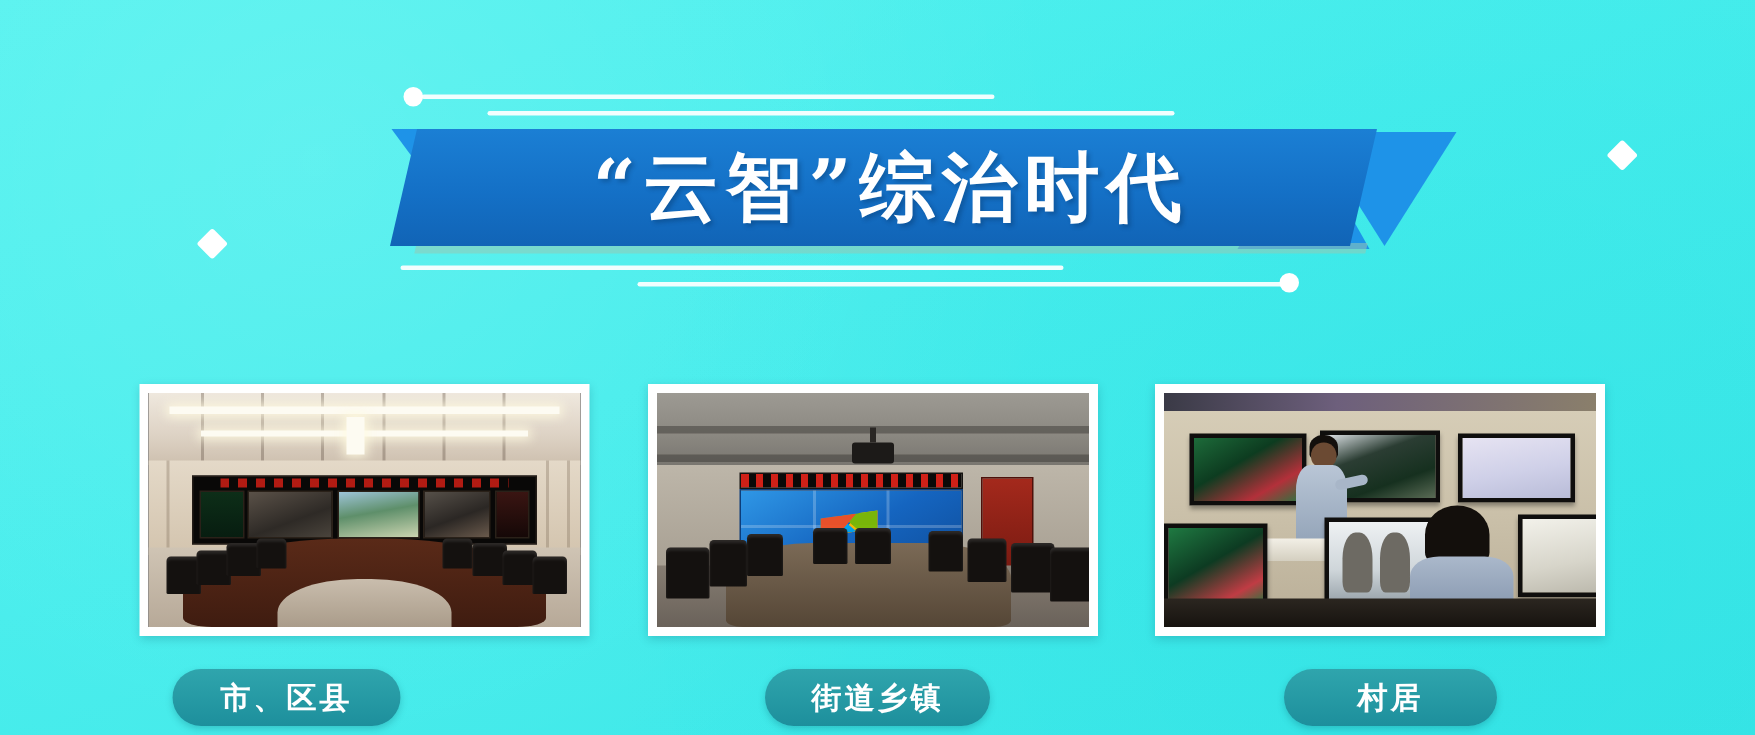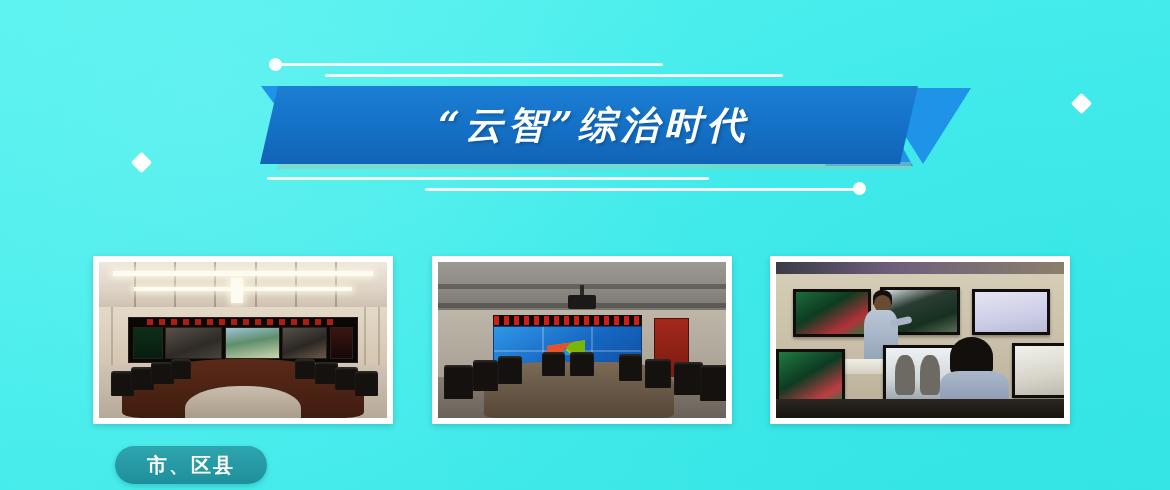--- a/index.html
+++ b/index.html
@@ -138,23 +138,22 @@
   .banner-title {
     position: absolute;
     left: 14px;
     top: 34px;
     width: 650px;
     height: 78px;
     display: flex;
     align-items: center;
     justify-content: center;
     font-family: "DejaVu Serif", "Liberation Serif", serif;
-    font-size: 38px;
+    font-size: 50px;
     font-weight: 700;
-    font-style: italic;
     color: #ffffff;
     letter-spacing: 5px;
     white-space: nowrap;
     text-shadow: 2px 2px 3px rgba(0,40,80,0.30);
   }
 
   
   .diamond {
     position: absolute;
     background: #ffffff;
@@ -495,20 +494,23 @@
           <div class="chair" style="left:12%;top:63%;width:9%;height:20%"></div>
           <div class="chair" style="left:21%;top:60%;width:8%;height:18%"></div>
           <div class="chair" style="left:36%;top:58%;width:8%;height:15%"></div>
           <div class="chair" style="left:46%;top:58%;width:8%;height:15%"></div>
           <div class="chair" style="left:63%;top:59%;width:8%;height:17%"></div>
           <div class="chair" style="left:72%;top:62%;width:9%;height:19%"></div>
           <div class="chair" style="left:82%;top:64%;width:10%;height:21%"></div>
           <div class="chair" style="left:91%;top:66%;width:10%;height:23%"></div>
         </div>
       </div>
+      <div class="pill pill-2">
+        <span>街道乡镇</span>
+      </div>
     </div>
 
     <div class="card card-3">
       <div class="photo-frame">
         <div class="photo">
           <div class="p3-wall"></div>
           <div class="p3-topbar"></div>
 
           <div class="monitor m1"></div>
           <div class="monitor m2"></div>
@@ -533,16 +535,19 @@
           <div class="monitor m6"></div>
 
           <div class="officer" style="left:57%;top:48%;width:24%;height:52%">
             <div class="off-hair" style="left:14%;top:0;width:62%;height:48%"></div>
             <div class="off-body" style="left:0;top:42%;width:100%;height:58%;background:linear-gradient(180deg,#aab8cb,#7d8ea6)"></div>
           </div>
 
           <div class="p3-deskline"></div>
         </div>
       </div>
+      <div class="pill pill-3">
+        <span>村居</span>
+      </div>
     </div>
 
   </div>
 </div>
 
 </body></html>

